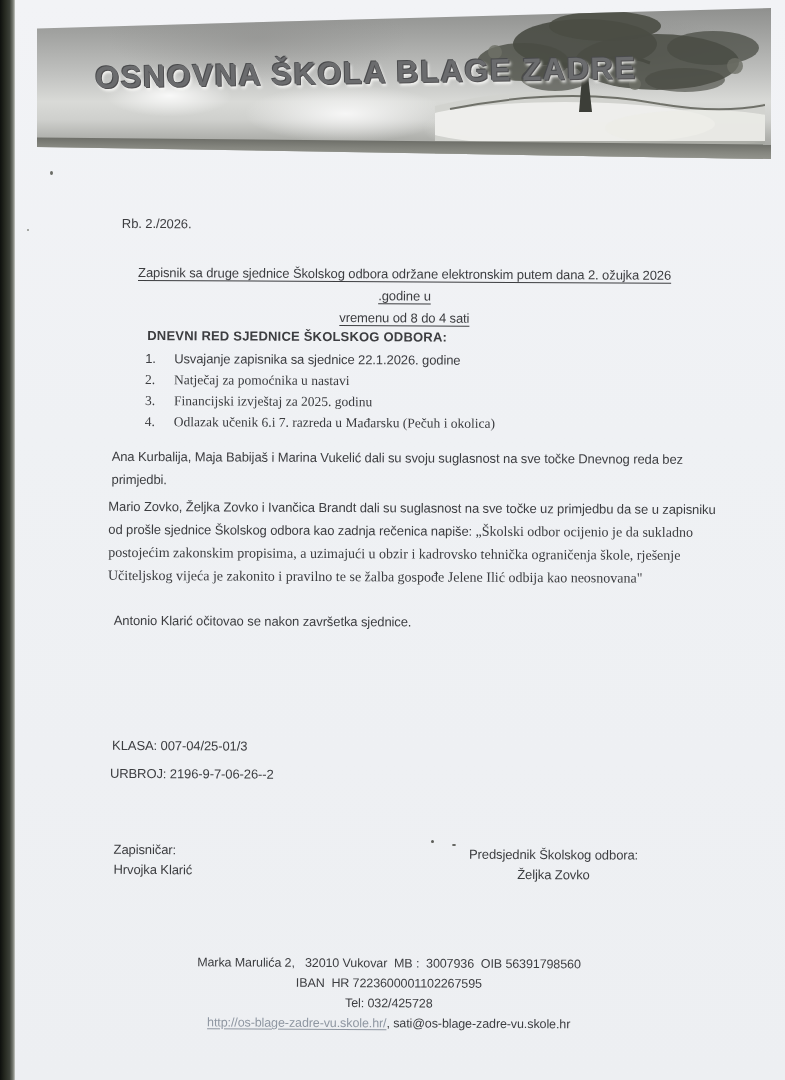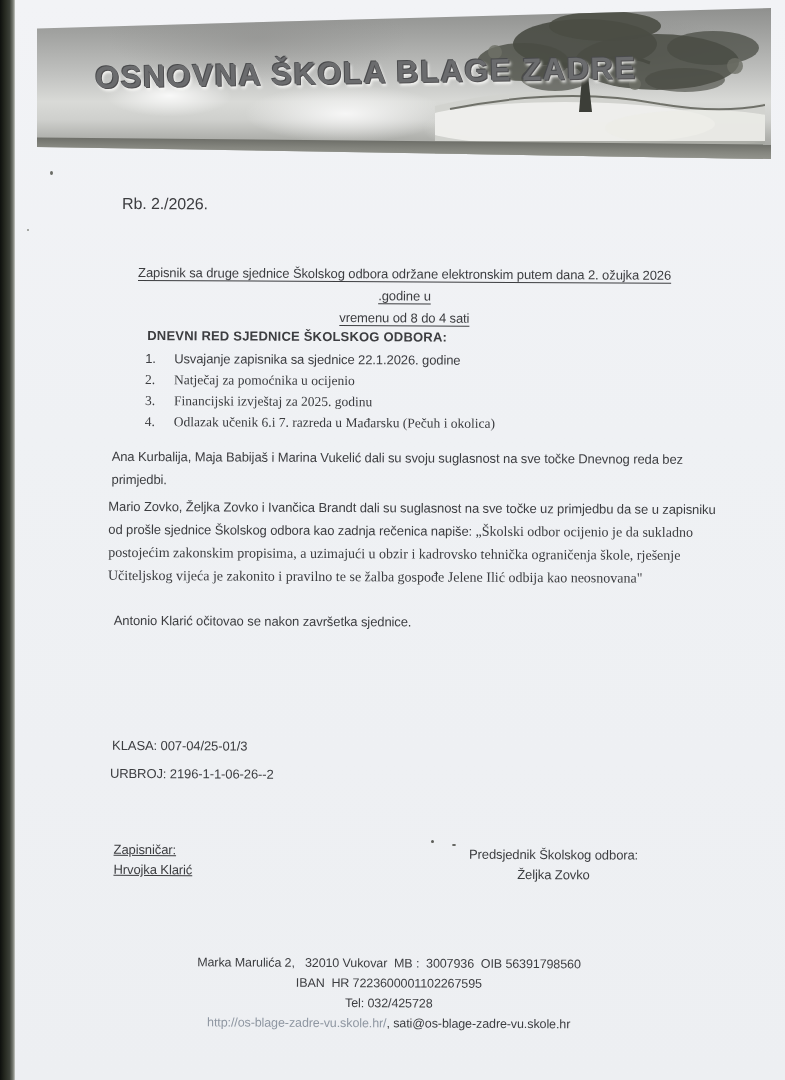--- a/index.html
+++ b/index.html
@@ -47,45 +47,45 @@
   .banner-tree { position:absolute; right:6px; top:0; }
 
   
   .doc-content {
     position:absolute; left:0; top:0; width:785px; height:1080px;
     transform:rotate(0.3deg); transform-origin:140px 200px;
     font-size:13px; letter-spacing:-0.1px;
   }
   .abs { position:absolute; }
 
-  .ref-number   { left:122px; top:195px; font-size:16px; }
+  .ref-number   { left:122px; top:216px; font-size:13px; }
   .doc-title    { left:120px; top:262px; width:570px; text-align:center; line-height:22px;
                   text-decoration:underline; text-underline-offset:3px; }
   .agenda-head  { left:148px; top:328px; font-weight:bold; letter-spacing:.2px; }
   .agenda-list  { left:146px; top:351px; width:520px; }
   .agenda-row   { display:flex; height:21px; align-items:flex-start; }
   .agenda-num   { width:29px; flex:0 0 29px; }
   .agenda-row.serif .agenda-num,
   .agenda-row.serif .agenda-text { font-family:"Liberation Serif", serif; font-size:13.5px; letter-spacing:0; }
 
   .para-1 { left:113px; top:445px; width:600px; line-height:23px; }
   .para-2 { left:110px; top:495px; width:608px; line-height:23px; }
   .para-2 .quote { font-family:"Liberation Serif", serif; font-size:14px; letter-spacing:0; }
   .para-3 { left:116px; top:613px; width:600px; }
 
   .klasa-line  { left:115px; top:738px; }
   .urbroj-line { left:113px; top:766px; }
 
-  .sig-left  { left:117px; top:840px; line-height:20px;text-decoration:underline; }
+  .sig-left  { left:117px; top:840px; line-height:20px; }
   .sig-right { left:452px; top:843px; width:210px; text-align:center; line-height:20px; }
 
   .doc-footer { left:103px; top:952px; width:580px; text-align:center;
                 font-size:12.5px; line-height:20px; }
   .footer-line { white-space:pre-wrap; }
-  .site-link { color:#8f97a2; text-underline-offset:2px; cursor:pointer; }
+  .site-link { color:#8f97a2; text-decoration:underline; text-underline-offset:2px; cursor:pointer; }
 
   
   .speck { position:absolute; background:#5c5d58; border-radius:50%; }
   .speck.s1 { left:431px; top:840px; width:3px; height:3px; }
   .speck.s2 { left:452px; top:844px; width:4px; height:2px; }
   .speck.s3 { left:50px;  top:171px; width:3px; height:4px; background:#6a6c66; }
   .speck.s4 { left:27px;  top:229px; width:2px; height:2px; background:#8d8f89; }
 </style>
 </head>
 <body>
@@ -133,42 +133,42 @@
 
   <div class="abs agenda-head">DNEVNI RED SJEDNICE ŠKOLSKOG ODBORA:</div>
 
   <div class="abs agenda-list">
     <div class="agenda-row">
       <span class="agenda-num">1.</span>
       <span class="agenda-text">Usvajanje zapisnika sa sjednice 22.1.2026. godine</span>
     </div>
     <div class="agenda-row serif">
       <span class="agenda-num">2.</span>
-      <span class="agenda-text">Natječaj za pomoćnika u ocijenio</span>
+      <span class="agenda-text">Natječaj za pomoćnika u nastavi</span>
     </div>
     <div class="agenda-row serif">
       <span class="agenda-num">3.</span>
       <span class="agenda-text">Financijski izvještaj za 2025. godinu</span>
     </div>
     <div class="agenda-row serif">
       <span class="agenda-num">4.</span>
       <span class="agenda-text">Odlazak učenik 6.i 7. razreda u Mađarsku (Pečuh i okolica)</span>
     </div>
   </div>
 
   <div class="abs para-1">Ana Kurbalija, Maja Babijaš i Marina Vukelić dali su svoju suglasnost na sve točke Dnevnog reda bez primjedbi.</div>
 
   <div class="abs para-2">
     <span>Mario Zovko, Željka Zovko i Ivančica Brandt dali su suglasnost na sve točke uz primjedbu da se u zapisniku od prošle sjednice Školskog odbora kao zadnja rečenica napiše: </span><span class="quote">„Školski odbor ocijenio je da sukladno postojećim zakonskim propisima, a uzimajući u obzir i kadrovsko tehnička ograničenja škole, rješenje Učiteljskog vijeća je zakonito i pravilno te se žalba gospođe Jelene Ilić odbija kao neosnovana"</span>
   </div>
 
   <div class="abs para-3">Antonio Klarić očitovao se nakon završetka sjednice.</div>
 
   <div class="abs klasa-line">KLASA: 007-04/25-01/3</div>
-  <div class="abs urbroj-line">URBROJ: 2196-1-1-06-26--2</div>
+  <div class="abs urbroj-line">URBROJ: 2196-9-7-06-26--2</div>
 
   <div class="abs sig-left">
     <div>Zapisničar:</div>
     <div>Hrvojka Klarić</div>
   </div>
 
   <div class="abs sig-right">
     <div>Predsjednik Školskog odbora:</div>
     <div>Željka Zovko</div>
   </div>

